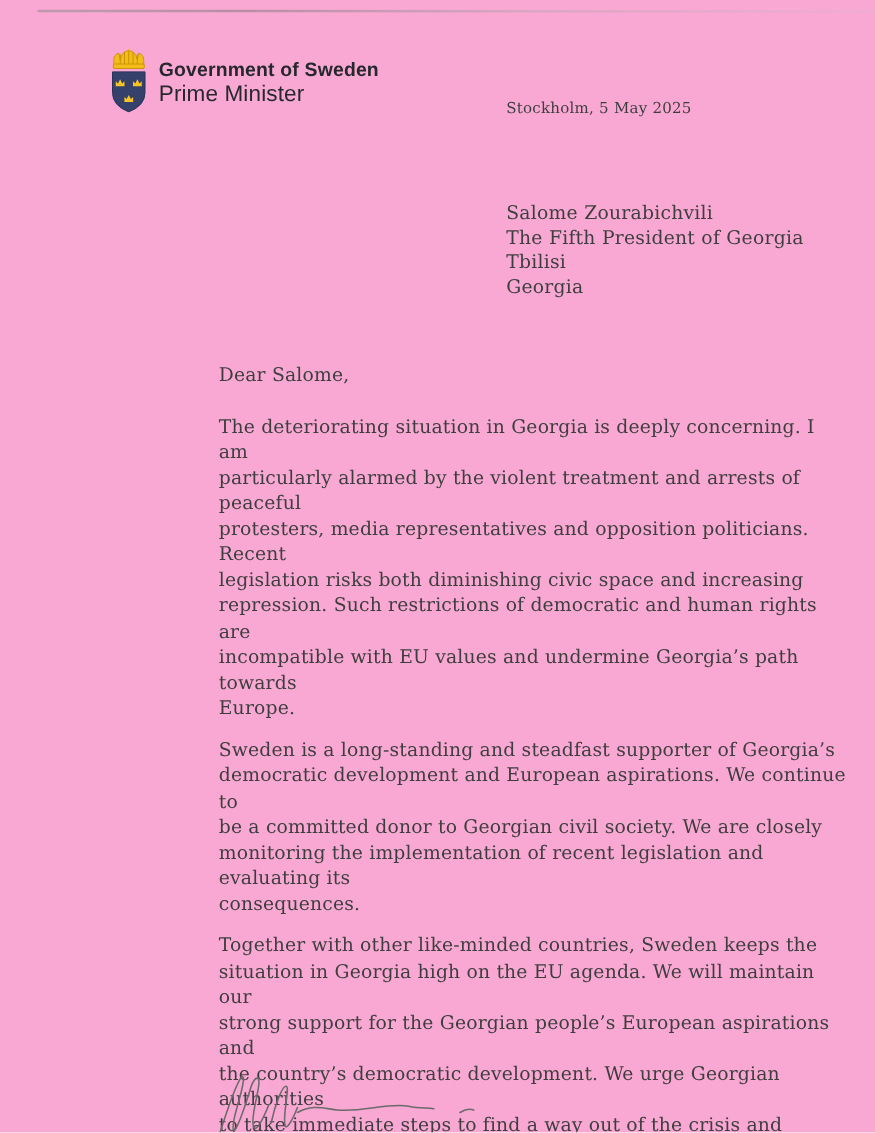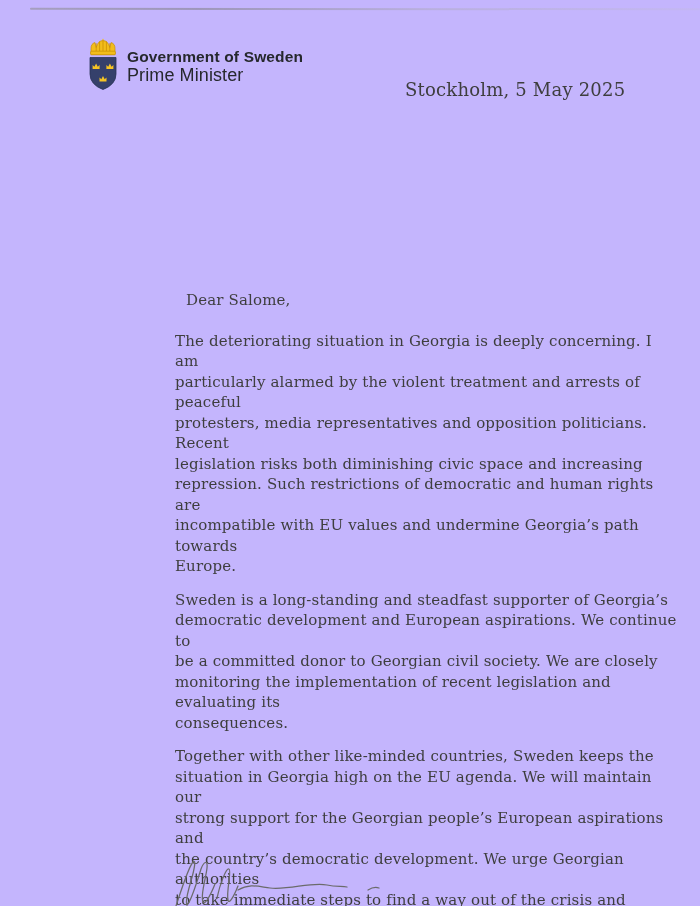--- a/index.html
+++ b/index.html
@@ -4,21 +4,21 @@
 <style>
   html, body {
     margin: 0;
     padding: 0;
     background: #fbfbf9;
   }
   .page {
     position: relative;
     width: 700px;
     height: 906px;
-    background: #c4b5fd;
+    background: #f9a8d4;
     overflow: hidden;
     font-family: "DejaVu Serif", serif;
     color: #3e3e3e;
   }
   .scan-line {
     position: absolute;
     top: 8px;
     left: 30px;
     width: 670px;
     height: 2px;
@@ -52,21 +52,21 @@
   }
   .org-title {
     font-size: 18px;
     line-height: 18px;
     letter-spacing: 0.1px;
   }
   .dateline {
     position: absolute;
     left: 405px;
     top: 79px;
-    font-size: 18px;
+    font-size: 12px;
     letter-spacing: 0.2px;
   }
   .recipient {
     position: absolute;
     left: 405px;
     top: 161px;
     font-size: 15px;
     line-height: 19.5px;
     letter-spacing: 0.2px;
   }
@@ -76,21 +76,21 @@
     top: 290px;
     width: 505px;
     font-size: 15px;
     line-height: 20.5px;
     letter-spacing: 0.15px;
   }
   .letter-body p {
     margin: 0 0 13px 0;
     white-space: pre-line;
   }
-  .letter-body p.salutation { margin-bottom: 20px; margin-left: 11px; }
+  .letter-body p.salutation { margin-bottom: 20px; }
   .signature {
     position: absolute;
     left: 170px;
     top: 858px;
     width: 215px;
     height: 48px;
     display: block;
   }
 </style>
 </head>
@@ -117,20 +117,26 @@
       </g>
     </svg>
     <div class="org">
       <div class="org-name">Government of Sweden</div>
       <div class="org-title">Prime Minister</div>
     </div>
   </div>
 
   <div class="dateline">Stockholm, 5 May 2025</div>
 
+  <div class="recipient">
+    <div>Salome Zourabichvili</div>
+    <div>The Fifth President of Georgia</div>
+    <div>Tbilisi</div>
+    <div>Georgia</div>
+  </div>
 
   <div class="letter-body">
     <p class="salutation">Dear Salome,</p>
     <p>The deteriorating situation in Georgia is deeply concerning. I am
 particularly alarmed by the violent treatment and arrests of peaceful
 protesters, media representatives and opposition politicians. Recent
 legislation risks both diminishing civic space and increasing
 repression. Such restrictions of democratic and human rights are
 incompatible with EU values and undermine Georgia’s path towards
 Europe.</p>

